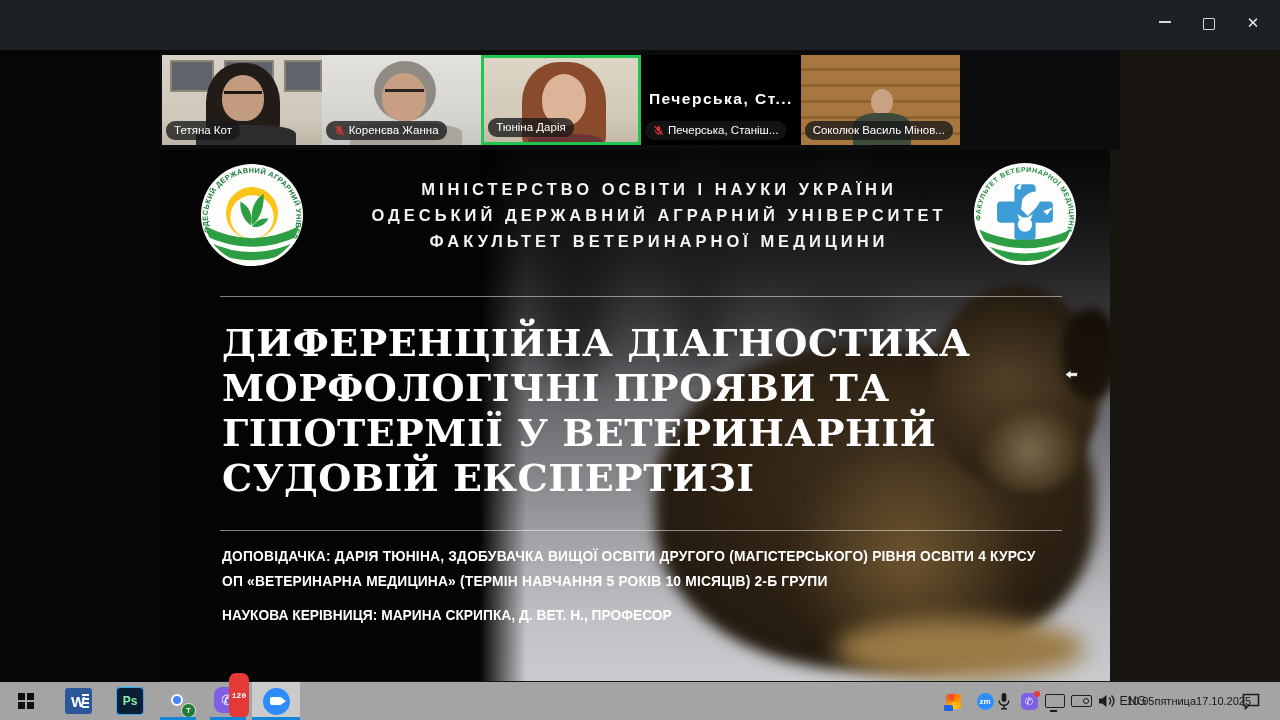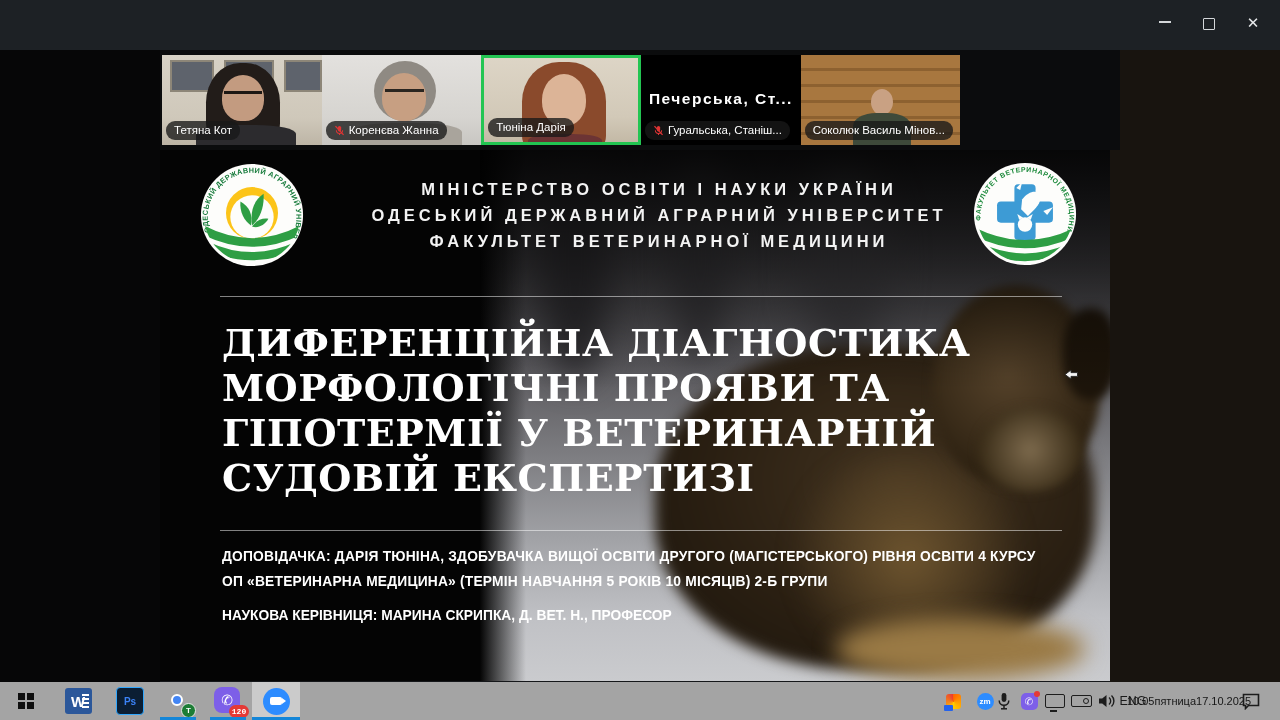--- a/index.html
+++ b/index.html
@@ -99,34 +99,34 @@
   .winlogo i{background:#0e0e0e;display:block;}
   .app-word{left:56px;width:44px;} .app-ps{left:108px;width:44px;}
   .app-chrome{left:156px;width:44px;} .app-viber{left:206px;width:44px;}
   .app-zoom{left:252px;width:48px;background:#cbcbcb;}
   .runbar{position:absolute;bottom:0;height:3px;background:#1486d8;z-index:11;}
   .rb-chrome{left:160px;width:36px;} .rb-viber{left:210px;width:36px;} .rb-zoom{left:252px;width:48px;}
   .word-ic{position:relative;width:27px;height:26px;background:#2b579a;border-radius:3px;color:#fff;
            font-weight:bold;font-size:15px;display:flex;align-items:center;justify-content:center;}
   .word-ic::after{content:"";position:absolute;right:3px;top:6px;width:7px;height:14px;
            background:repeating-linear-gradient(180deg,#fff 0 2px,rgba(255,255,255,0) 2px 4px);}
-  .ps-ic{width:26px;height:26px;background:#0b1e33;border:1px solid #31a8ff;border-radius:4px;color:#3b82f6;
-         font-weight:bold;font-size:10px;display:flex;align-items:center;justify-content:center;}
+  .ps-ic{width:26px;height:26px;background:#0b1e33;border:1px solid #31a8ff;border-radius:4px;color:#86efac;
+         font-weight:bold;font-size:12px;display:flex;align-items:center;justify-content:center;}
   .chrome-wrap{position:relative;width:28px;height:28px;}
   .chrome-ic{width:26px;height:26px;border-radius:50%;
       background:conic-gradient(from -40deg,#ea4335 0 33%,#34a853 33% 66%,#fbbc05 66% 100%);position:relative;}
   .chrome-ic::after{content:"";position:absolute;left:7px;top:7px;width:12px;height:12px;border-radius:50%;
       background:#4285f4;border:2px solid #fff;box-sizing:border-box;}
   .chrome-badge{position:absolute;right:-4px;bottom:-3px;width:13px;height:13px;border-radius:50%;background:#1d7d35;
       color:#fff;font-size:8px;font-weight:bold;display:flex;align-items:center;justify-content:center;border:1px solid #e8e8e8;}
   .viber-wrap{position:relative;width:28px;height:28px;}
   .viber-ic{width:26px;height:26px;border-radius:8px;background:#7d5fe8;color:#fff;font-size:14px;
       display:flex;align-items:center;justify-content:center;}
   .viber-badge{position:absolute;right:-7px;bottom:-3px;min-width:16px;height:13px;border-radius:7px;background:#e53935;
-      color:#fff;font-size:8px;font-weight:bold;display:flex;align-items:center;justify-content:center;padding:0 2px;font-family:Liberation Mono, monospace;}
+      color:#fff;font-size:8px;font-weight:bold;display:flex;align-items:center;justify-content:center;padding:16px 2px;font-family:Liberation Mono, monospace;}
   .zoom-ic{width:27px;height:27px;border-radius:50%;background:#2d8cff;display:flex;align-items:center;justify-content:center;}
   .zoom-cam{position:relative;width:12px;height:8px;background:#fff;border-radius:2px;}
   .zoom-cam::after{content:"";position:absolute;right:-4px;top:1px;border-left:4px solid #fff;
       border-top:3px solid transparent;border-bottom:3px solid transparent;}
 
   .tray{position:absolute;top:0;height:38px;}
   .misc-ic{width:15px;height:15px;border-radius:3px;background:conic-gradient(#f60,#fc0,#e93535);position:relative;}
   .misc-ic::after{content:"";position:absolute;left:-2px;bottom:-2px;width:9px;height:6px;background:#2563eb;border-radius:1px;}
   .zm-ic{width:17px;height:17px;border-radius:50%;background:#2d8cff;color:#fff;font-size:8px;font-weight:bold;
       display:flex;align-items:center;justify-content:center;}
@@ -205,21 +205,21 @@
 
     <div class="tile t5">
       <div class="bigname">Печерська, Ст...</div>
       <div class="pill">
         <svg class="micmute" width="11" height="11" viewBox="0 0 12 12">
             <rect x="4.2" y="1" width="3.6" height="6" rx="1.8" fill="#e03434"></rect>
             <path d="M2.6 5.8a3.4 3.4 0 0 0 6.8 0" stroke="#e03434" stroke-width="1.1" fill="none"></path>
             <line x1="6" y1="9.4" x2="6" y2="11" stroke="#e03434" stroke-width="1.1"></line>
             <line x1="1.6" y1="1.2" x2="10.4" y2="10.8" stroke="#e03434" stroke-width="1.4"></line>
           </svg>
-        <span>Гуральська, Станіш...</span>
+        <span>Печерська, Станіш...</span>
       </div>
     </div>
 
     <div class="tile t6">
       <div class="face"></div>
       <div class="body"></div>
       <div class="pill">
         <span>Соколюк Василь Мінов...</span>
       </div>
     </div>

